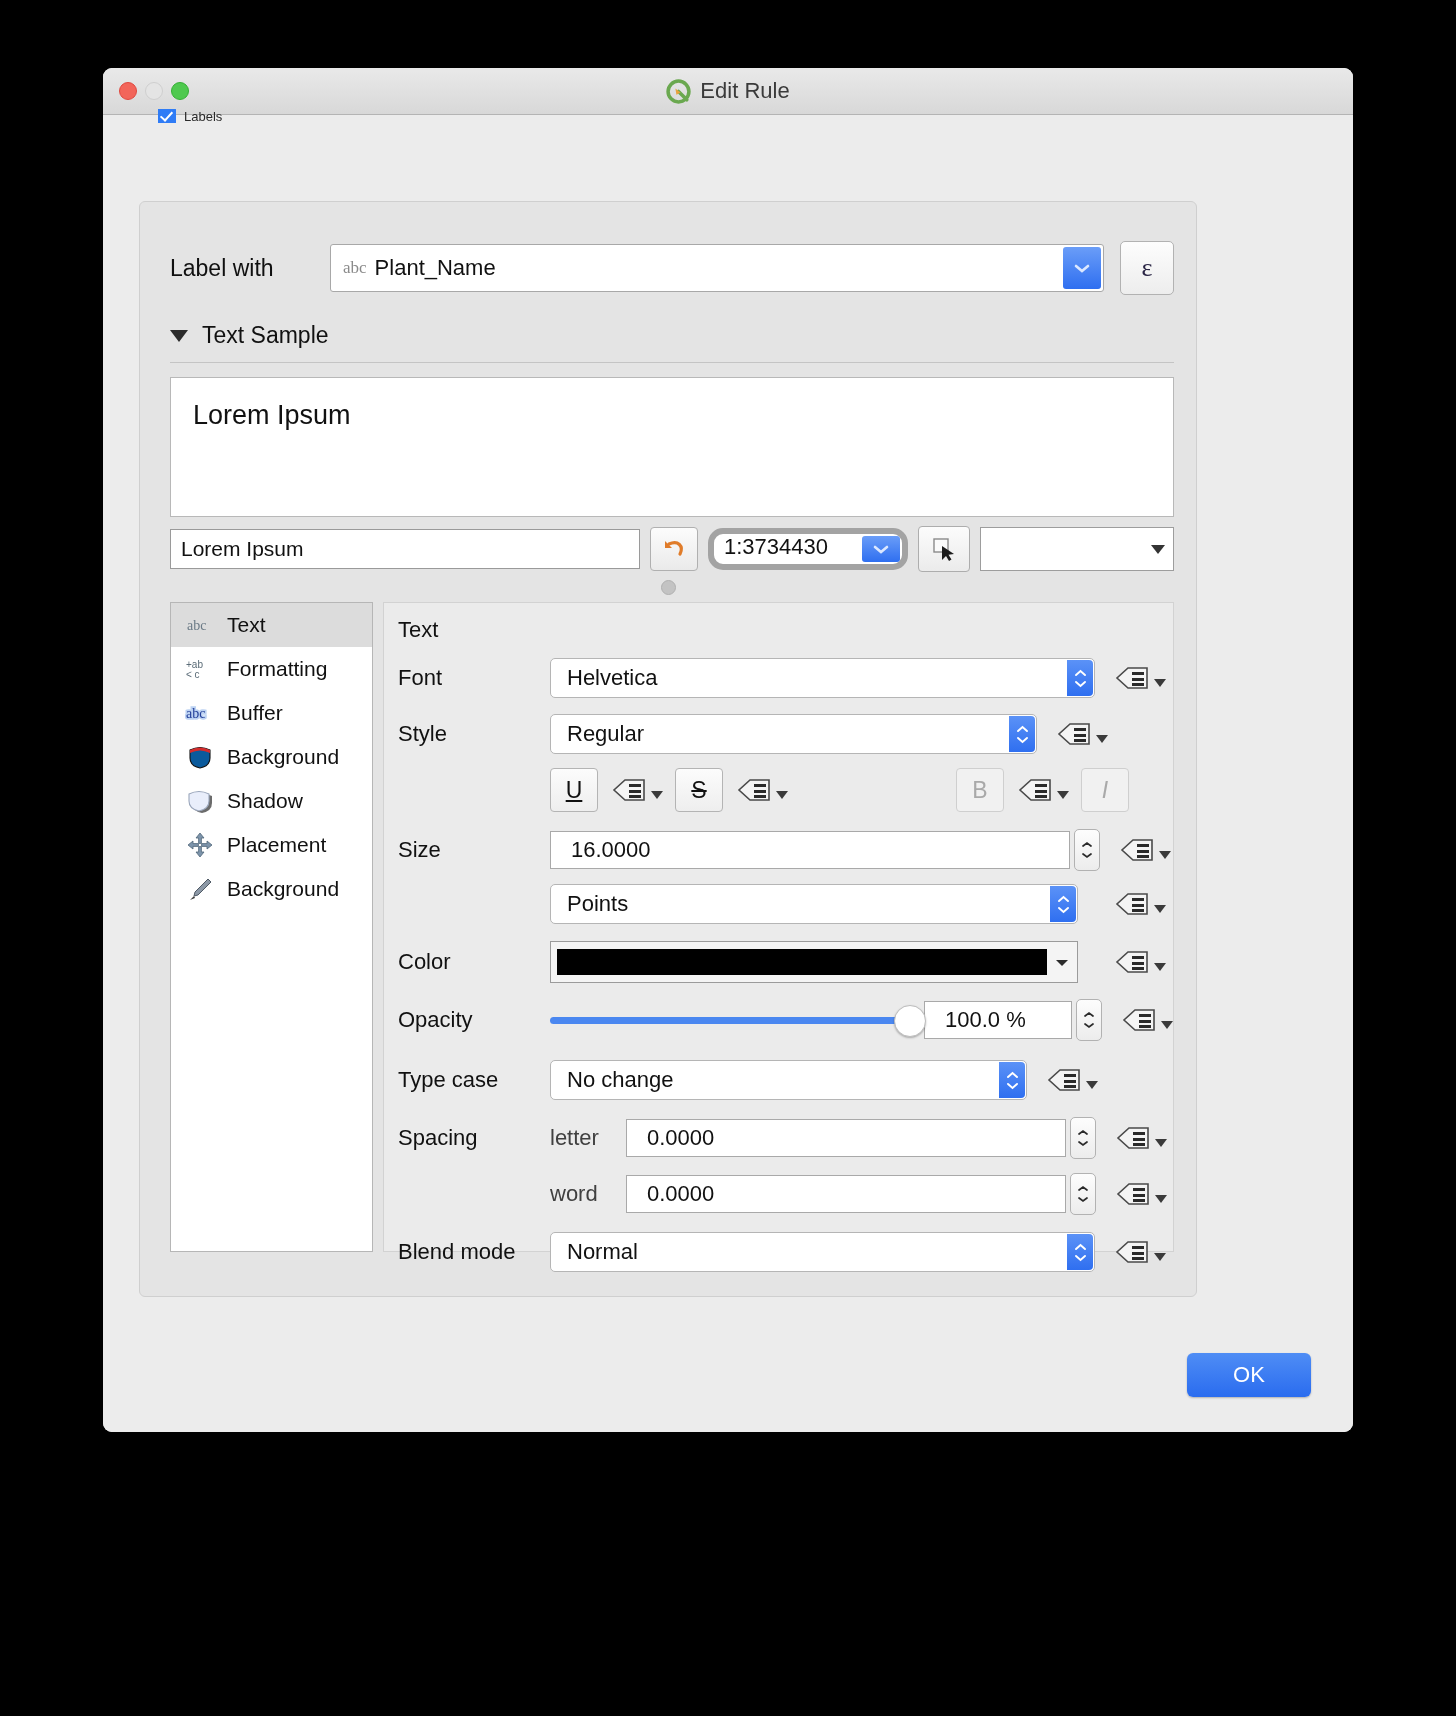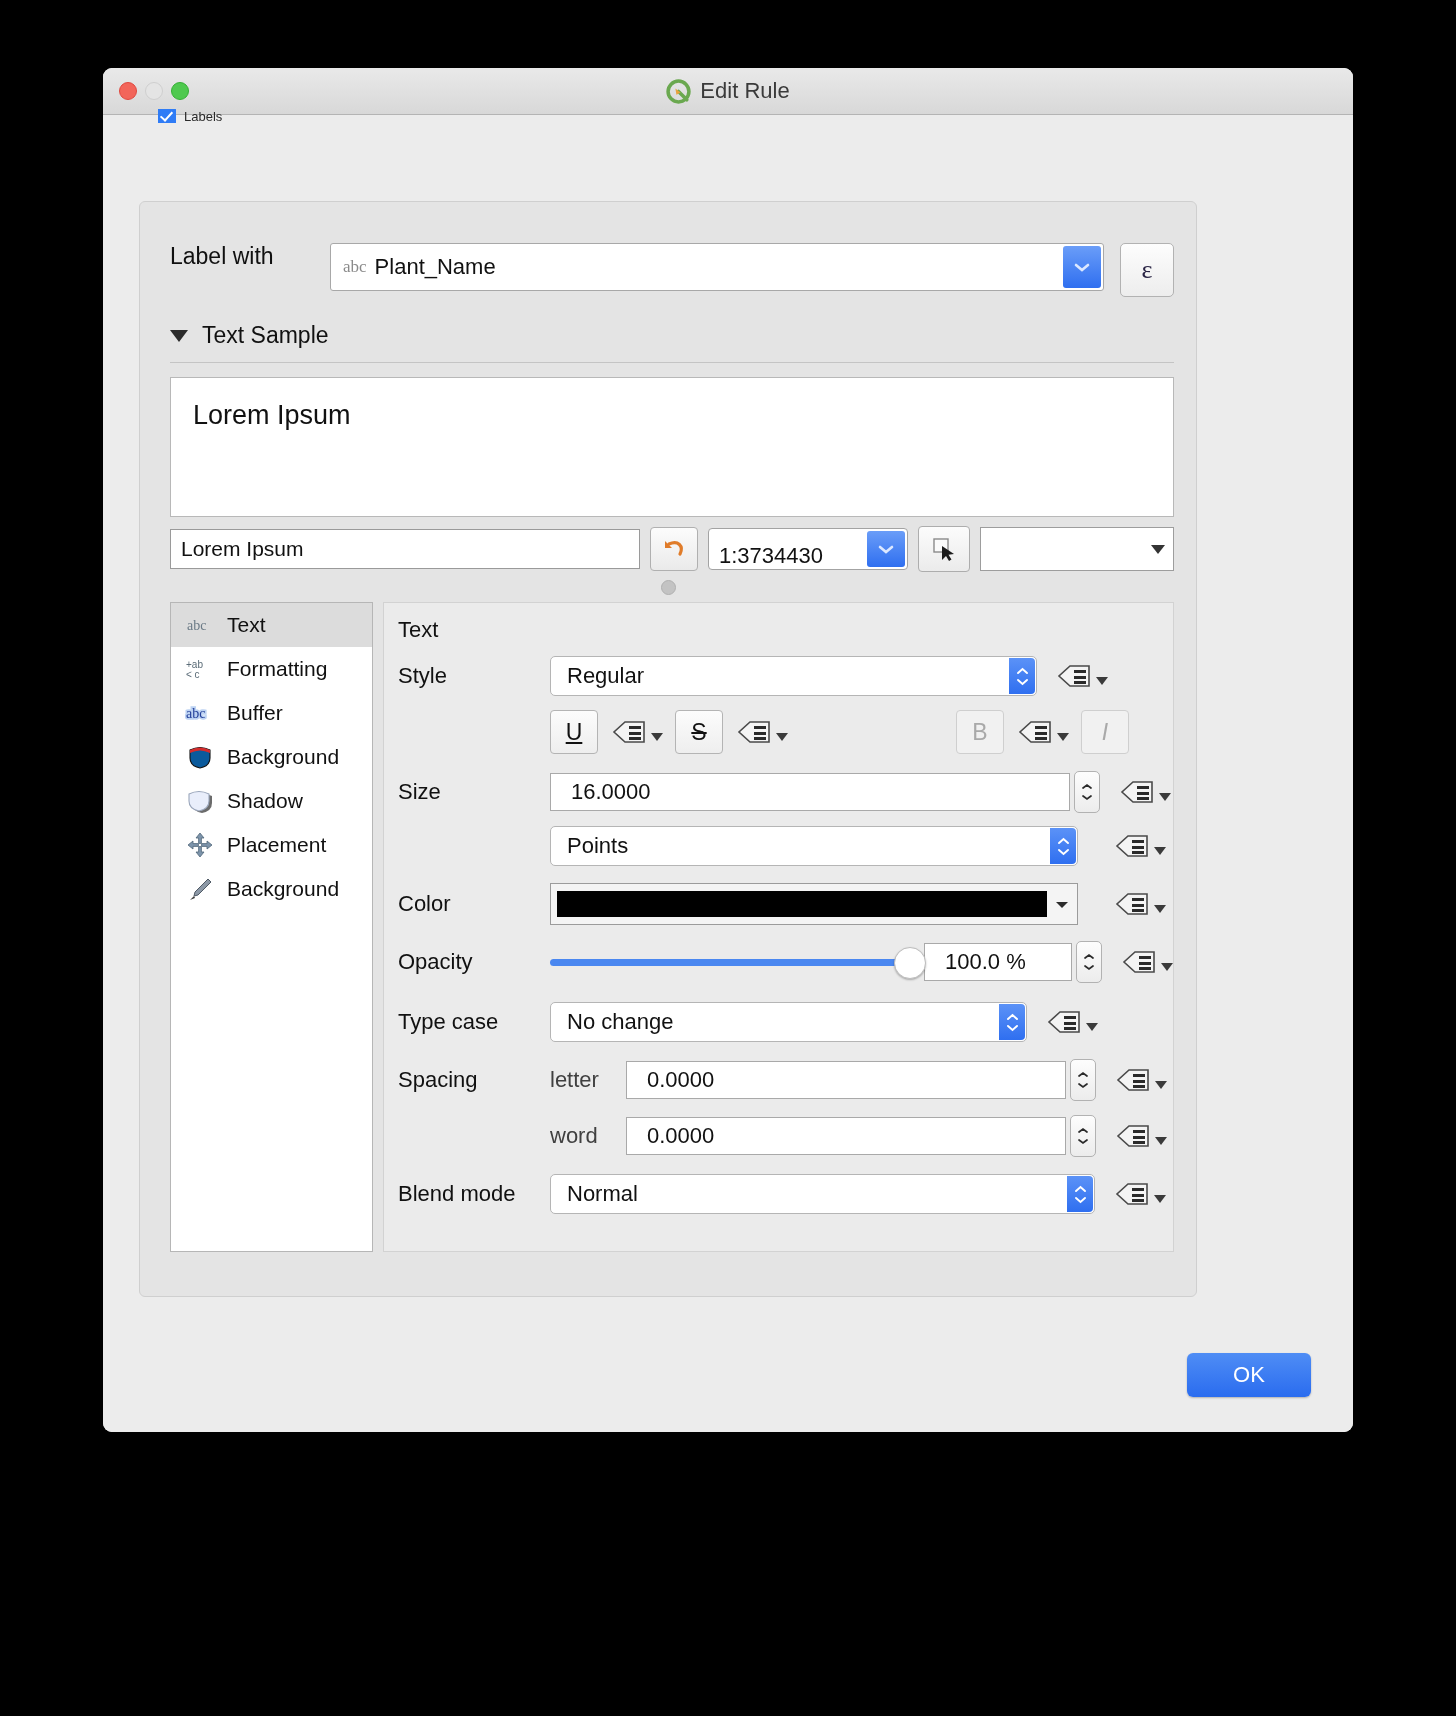--- a/index.html
+++ b/index.html
@@ -102,21 +102,21 @@
     border-radius: 6px;
   }
 
   
   .labelwith-row {
     position: absolute;
     left: 30px; top: 41px;
     right: 22px;
     height: 50px;
     display: flex;
-    align-items: flex-start;
+    align-items: center;
   }
   .lw-label {
     font-size: 23px;
     color: #101010;
     width: 160px;
     flex: none;
   }
   .field-combo {
     position: relative;
     flex: 1;
@@ -224,23 +224,23 @@
     background: linear-gradient(to bottom,#fcfcfc,#eaeaea);
     border: 1px solid #b0b0b0;
     border-radius: 4px;
     display: flex; align-items: center; justify-content: center;
     flex: none;
   }
   .scale-combo {
     position: relative;
     width: 200px; height: 42px;
     background: #fff;
-    border: 1px solid #a3a3a3;
-    border-radius: 4px;
-    display: flex; align-items: flex-end;
+    border: 6px solid #a3a3a3;
+    border-radius: 15px;
+    display: flex; align-items: flex-start;
     box-sizing: border-box;
   }
   .scale-combo .val {
     font-size: 22px; color: #111; margin-left: 10px;
   }
   .cursor-btn {
     width: 50px; height: 44px;
     background: linear-gradient(to bottom,#fcfcfc,#ebebeb);
     border: 1px solid #adadad;
     border-radius: 4px;
@@ -614,20 +614,45 @@
               <path d="M7 19 L3 23 L8 21 Z" fill="#3a3a3a"></path>
             </svg>
           </span>
           <span>Background</span>
         </div>
       </div>
 
       <div class="content">
         <div class="content-title">Text</div>
 
+        <div class="row" style="margin-top:12px;">
+          <div class="row-label">Font</div>
+          <div class="mac-combo" style="width:545px;">
+            <span class="val">Helvetica</span>
+            <span class="stepper-blue">
+              <svg width="13" height="8" viewBox="0 0 13 8">
+                  <path d="M2 6 L6.5 2 L11 6" stroke="#fff" stroke-width="1.9" fill="none" stroke-linecap="round"></path>
+                </svg>
+              <svg width="13" height="8" viewBox="0 0 13 8">
+                  <path d="M2 2 L6.5 6 L11 2" stroke="#fff" stroke-width="1.9" fill="none" stroke-linecap="round"></path>
+                </svg>
+            </span>
+          </div>
+          <span class="dd-wrap">
+            <span class="dd-btn">
+              <svg width="34" height="28" viewBox="0 0 34 28">
+                <path d="M13 4 L32 4 L32 24 L13 24 L2 14 Z" fill="#f4f4f4" stroke="#4a4a4a" stroke-width="1.6"></path>
+                <rect x="17" y="8" width="12" height="3" fill="#2a2a2a"></rect>
+                <rect x="17" y="14" width="12" height="3" fill="#2a2a2a"></rect>
+                <rect x="17" y="19" width="12" height="3" fill="#2a2a2a"></rect>
+              </svg>
+            </span>
+            <span class="dd-caret"></span>
+          </span>
+        </div>
 
         <div class="row" style="margin-top:10px;">
           <div class="row-label">Style</div>
           <div class="mac-combo" style="width:487px;">
             <span class="val">Regular</span>
             <span class="stepper-blue">
               <svg width="13" height="8" viewBox="0 0 13 8">
                   <path d="M2 6 L6.5 2 L11 6" stroke="#fff" stroke-width="1.9" fill="none" stroke-linecap="round"></path>
                 </svg>
               <svg width="13" height="8" viewBox="0 0 13 8">

